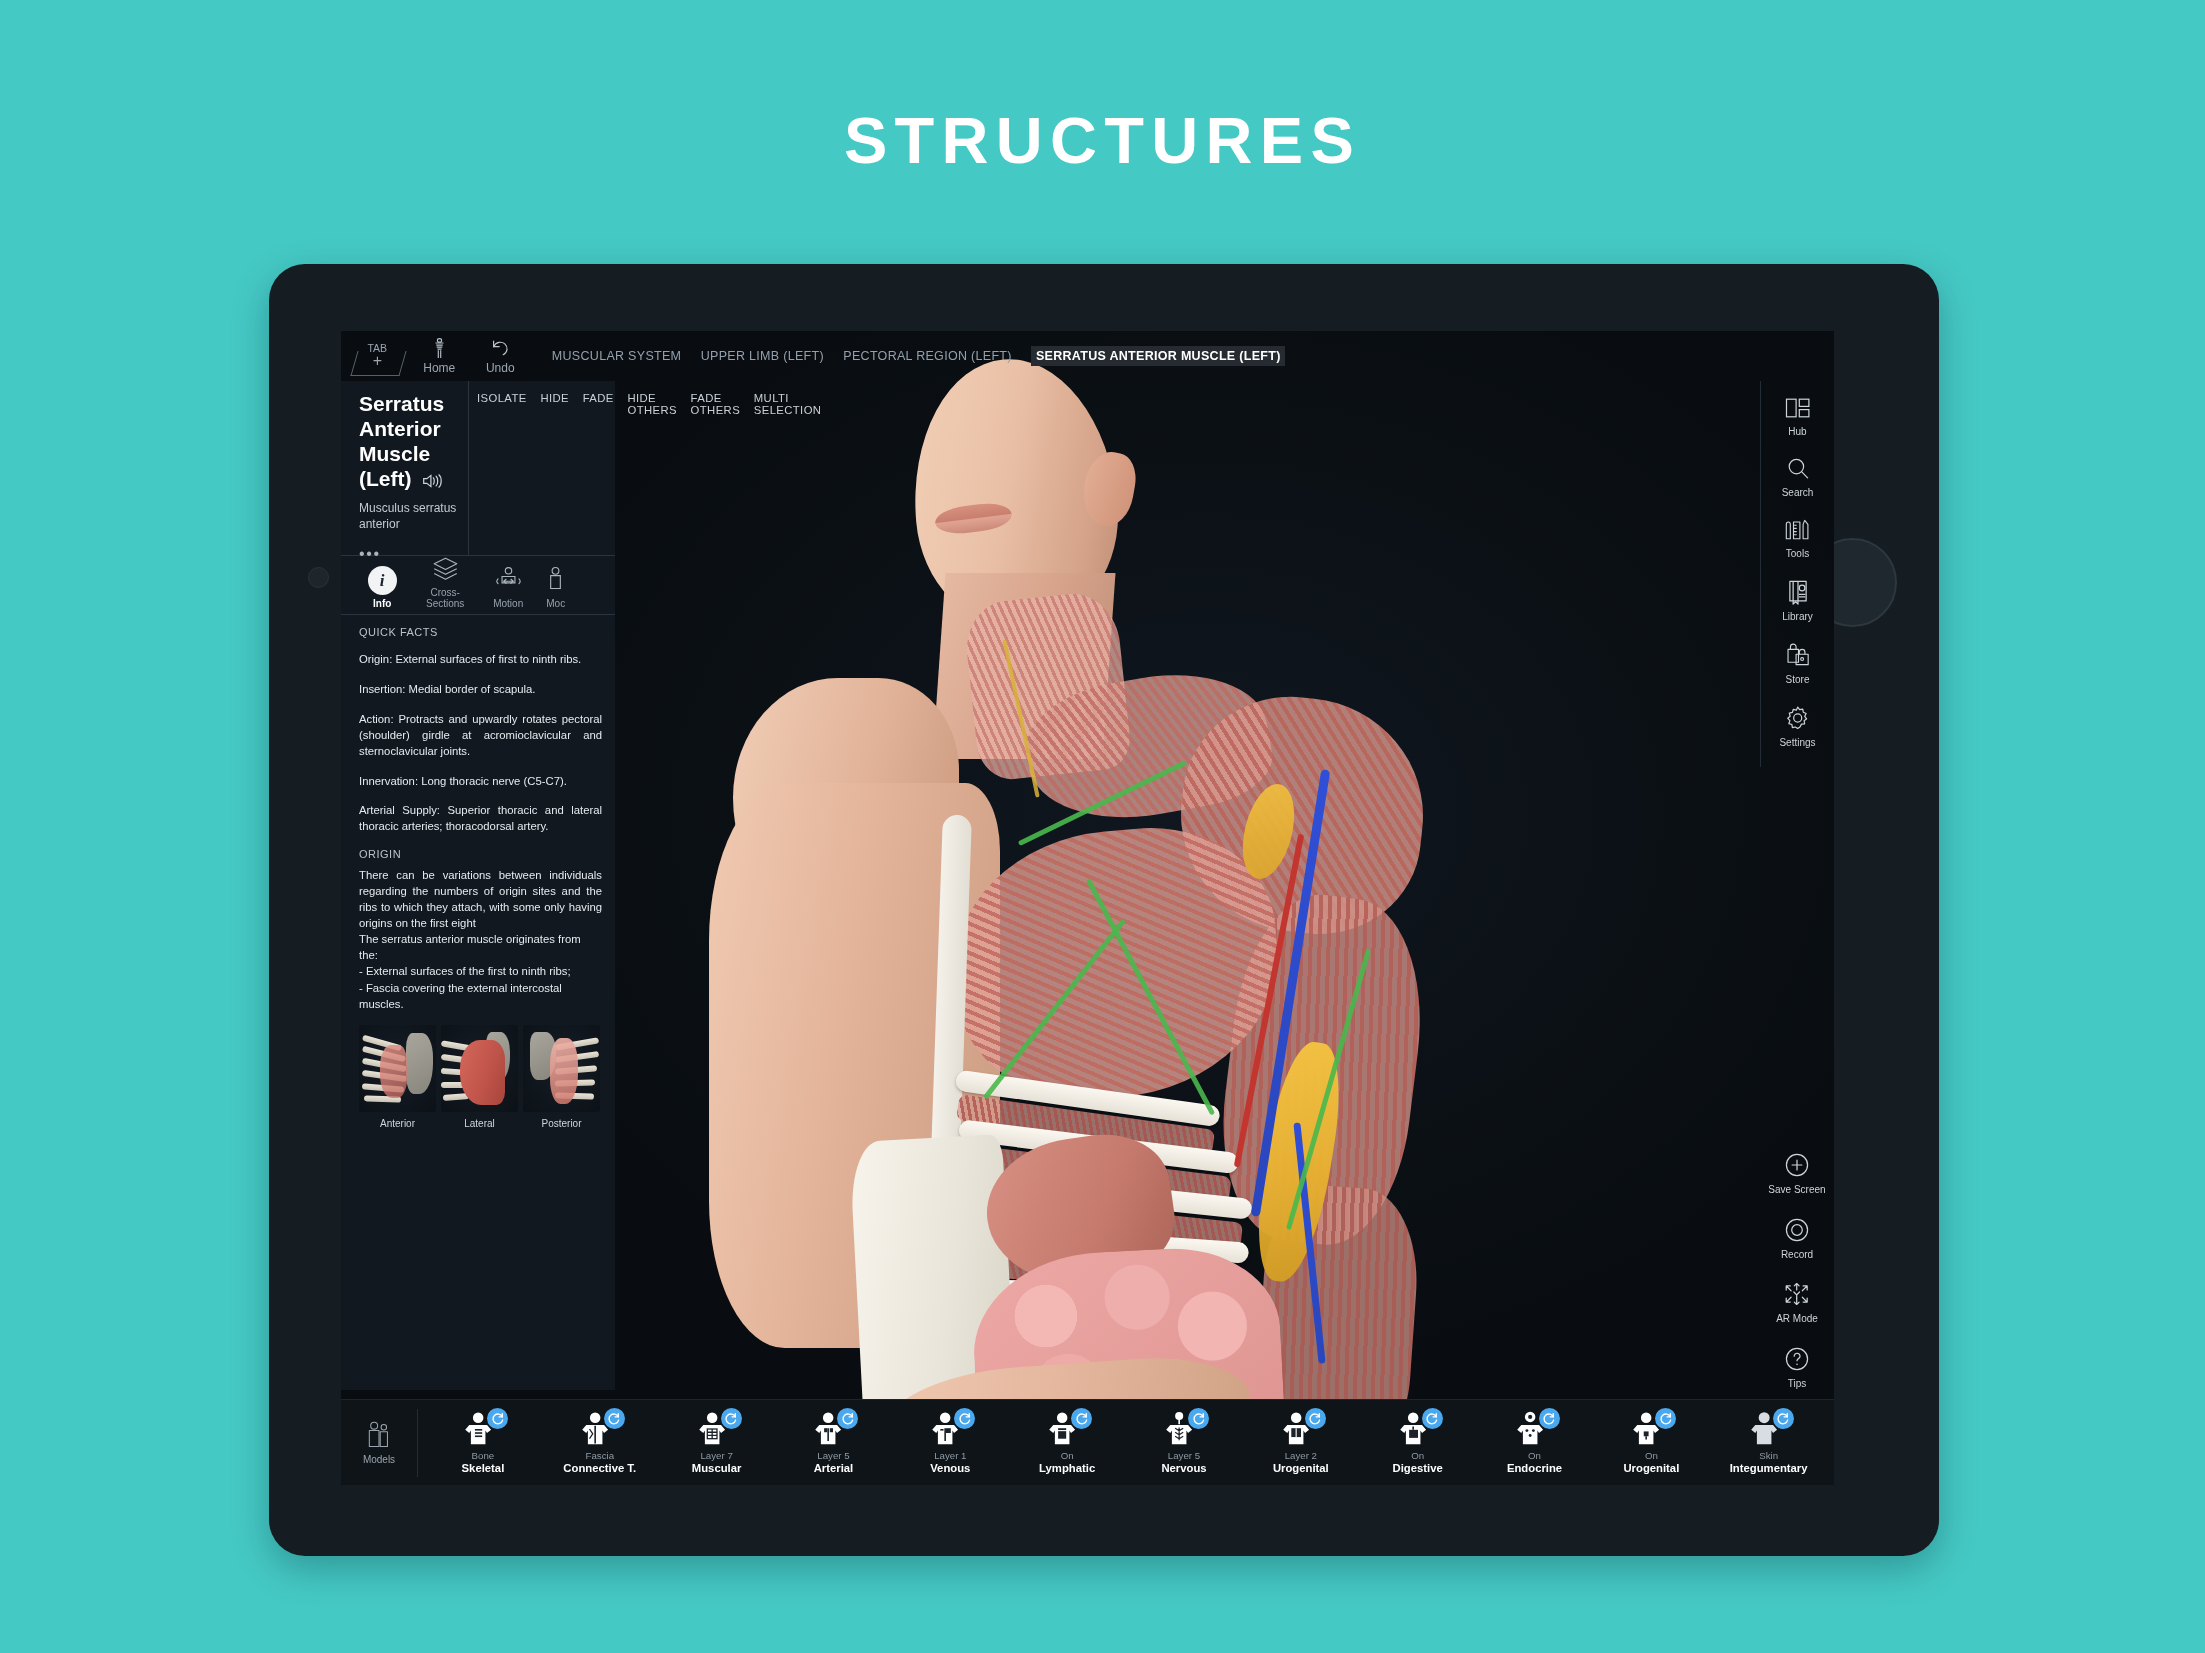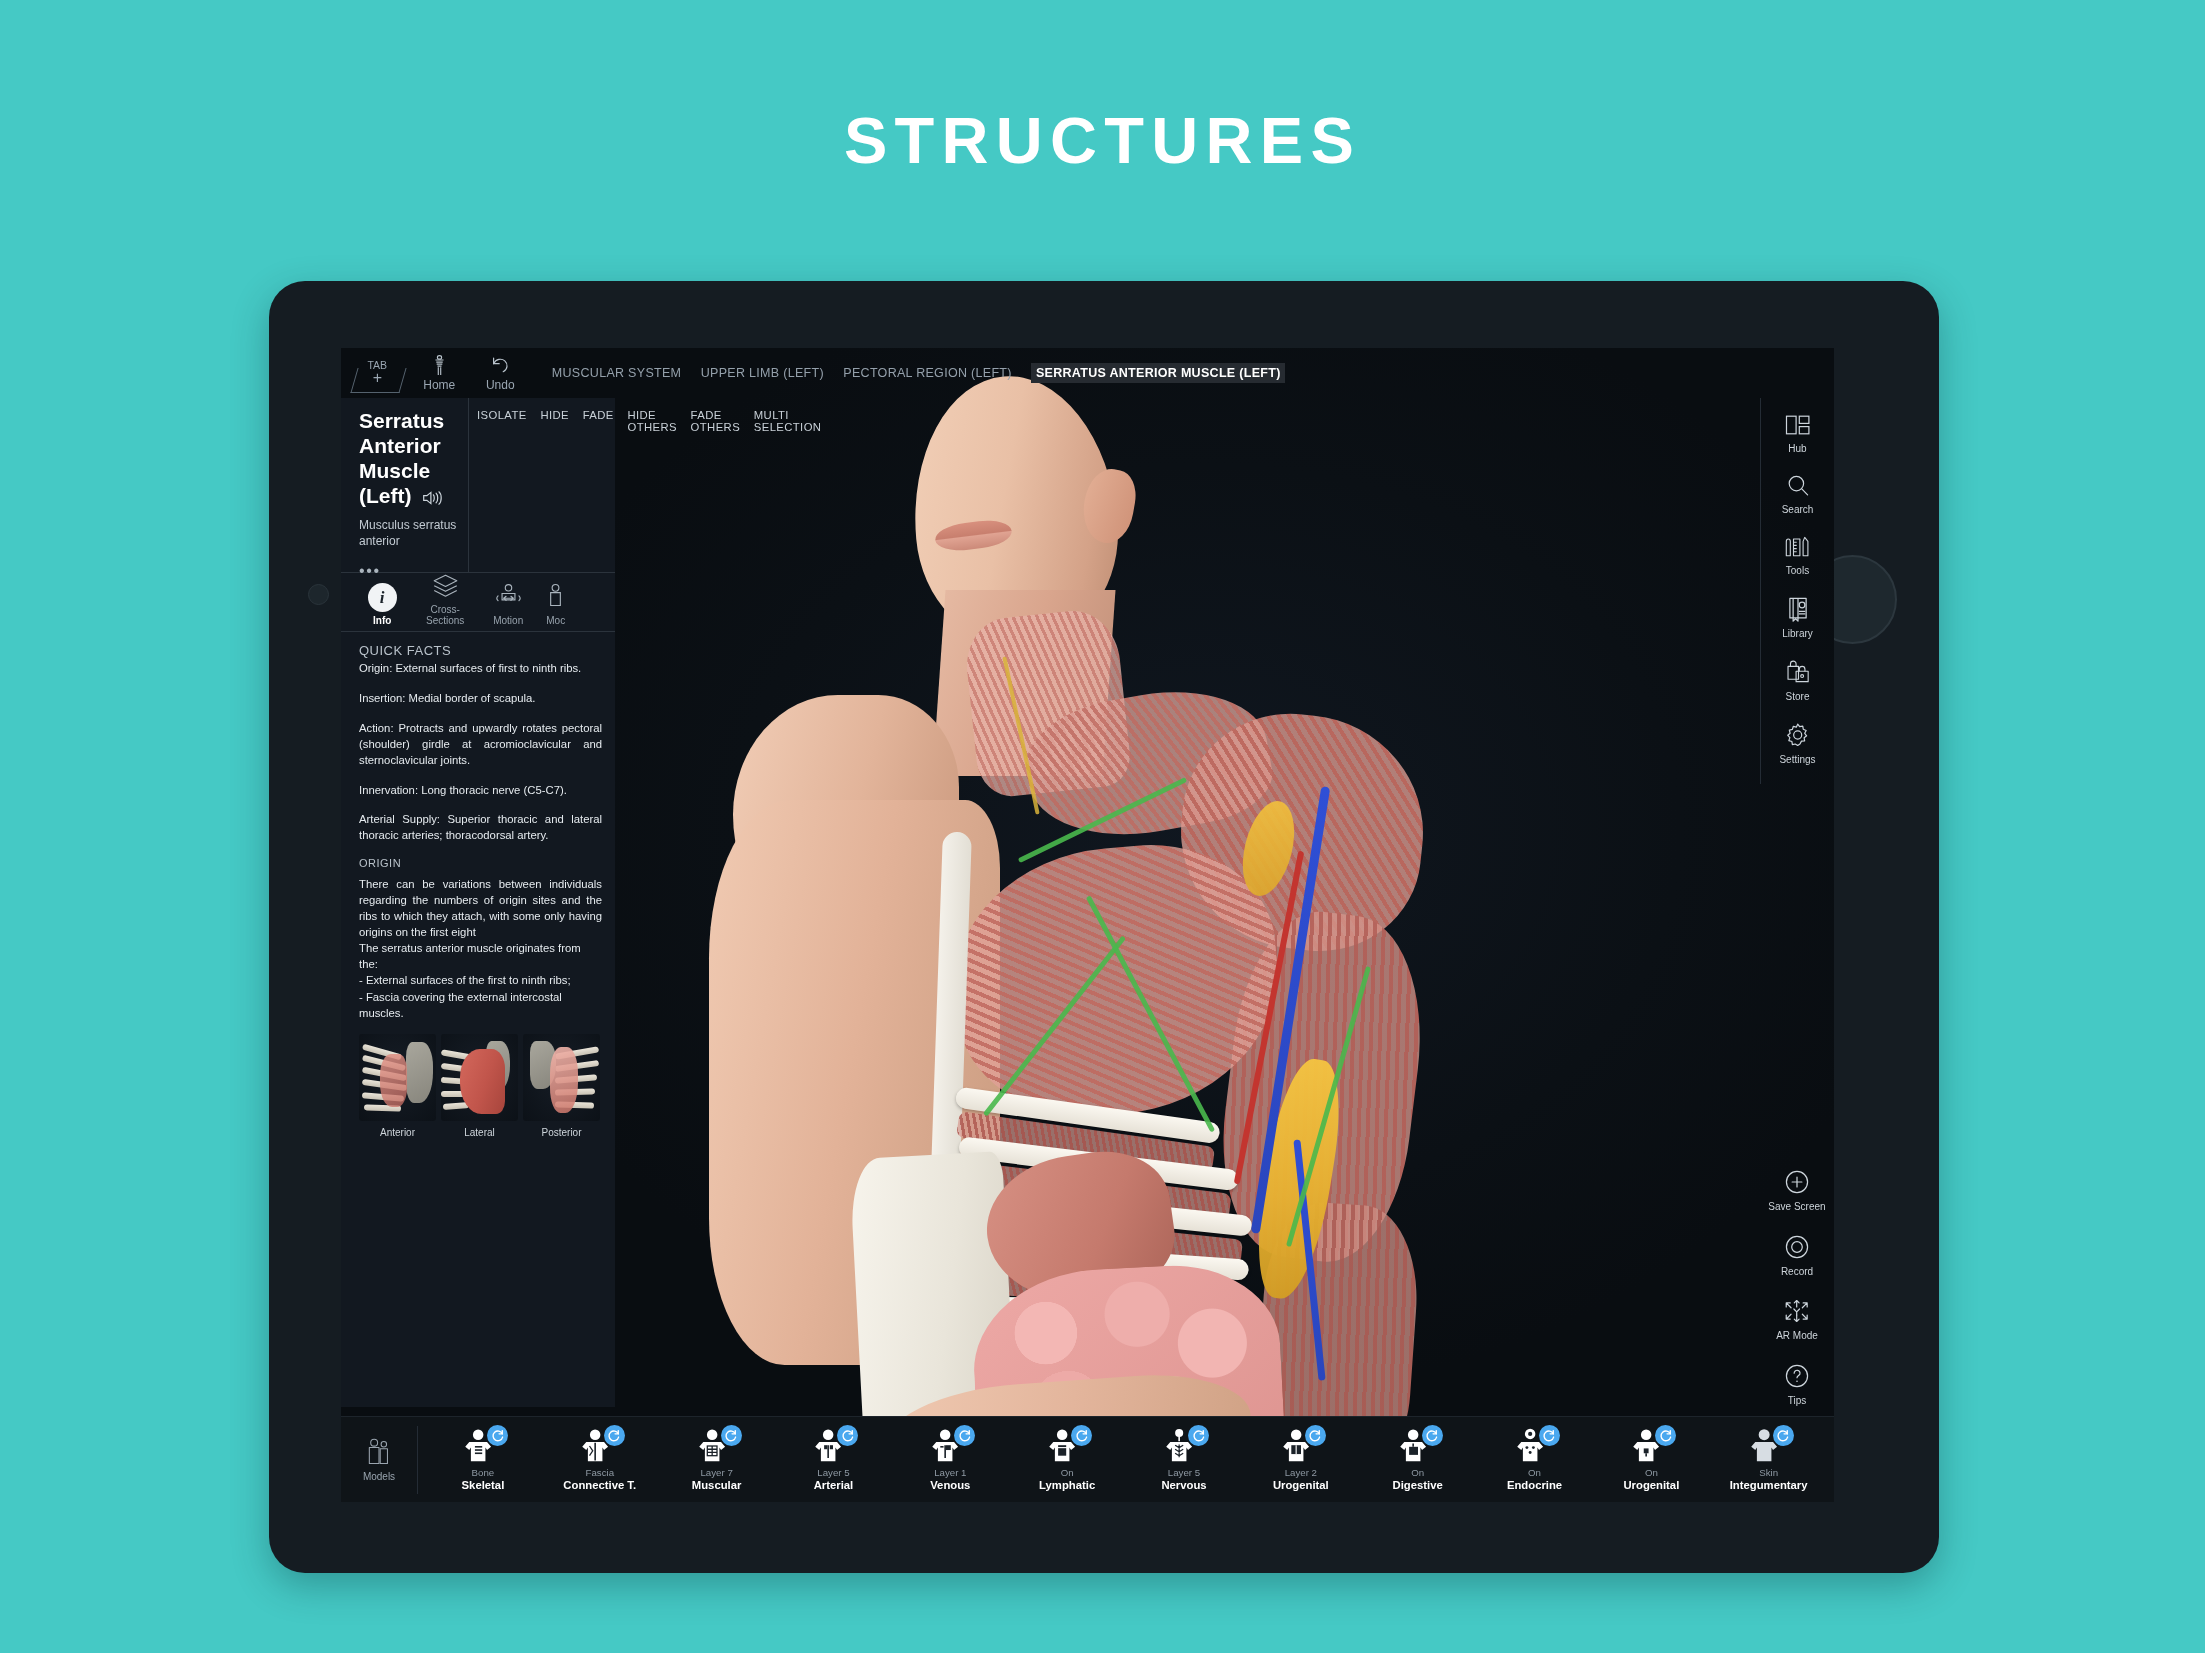--- a/index.html
+++ b/index.html
@@ -20,21 +20,21 @@
     color:#ffffff; font-size:50px; letter-spacing:5.7px; font-weight:400;
     font-family:"Liberation Sans", sans-serif; line-height:1;
   }
   .headline-main{
     color:#ffffff; font-size:65px; letter-spacing:7.3px; font-weight:700;
     margin-top:29px; line-height:1;
   }
 
   
   .tablet{
-    position:absolute; left:269px; top:281px; width:1670px; height:1292px;
+    position:absolute; left:269px; top:264px; width:1670px; height:1292px;
     background:#151c22; border-radius:36px;
     box-shadow:0 13px 37px rgba(0,40,45,.30);
   }
   .bezel-cam{
     position:absolute; left:39px; top:303px; width:21px; height:21px;
     border-radius:50%; background:#1d262c; border:1.6px solid #2a343b;
   }
   .bezel-home{
     position:absolute; right:42px; top:274px; width:89px; height:89px;
     border-radius:50%; background:#1e282e; border:2.4px solid #2c373e;
@@ -268,21 +268,21 @@
     display:flex; flex-direction:column; align-items:center; gap:3.2px;
   }
   .lp-tab.active{ color:#ffffff; font-weight:700; }
   .tab-ico-circle{
     width:29px; height:29px; border-radius:50%; background:#f1f3f5; color:#1b222a;
     display:flex; align-items:center; justify-content:center;
     font-size:17px; font-style:italic; font-family:"Liberation Serif", serif; font-weight:700;
   }
 
   .lp-body{ padding:11.3px 13px 0 18px; height:775px; overflow:hidden; position:relative; }
-  .sect-label{ color:#b9c2ca; font-size:13px; letter-spacing:0.5px; margin-bottom:2px; }
+  .sect-label{ color:#b9c2ca; font-size:11px; letter-spacing:0.5px; margin-bottom:13px; }
   .para{
     color:#e6ebef; font-size:11.3px; line-height:1.42; text-align:justify;
     margin-bottom:13.7px;
   }
   .para.tight{ margin-bottom:0; }
   .origin-label{ color:#b9c2ca; font-size:11px; letter-spacing:0.5px; margin:3.2px 0 7.3px; }
 
   .thumbs{ display:flex; gap:5px; margin-top:6.5px; }
   .thumb{ width:77px; }
   .thumb-img{

